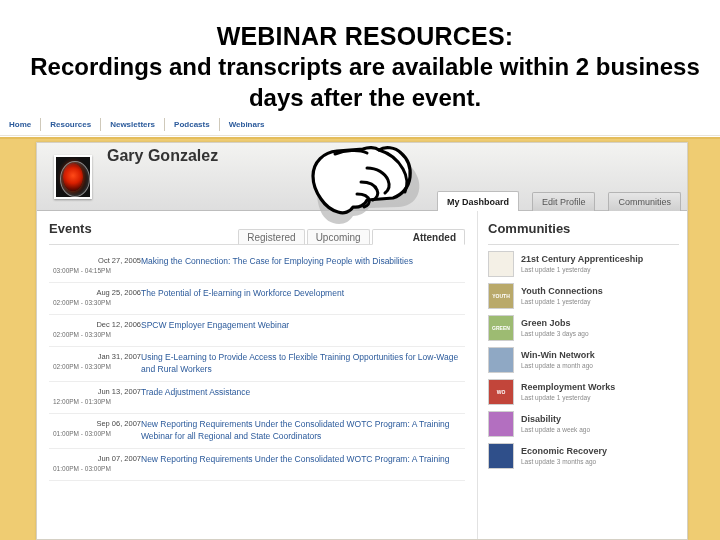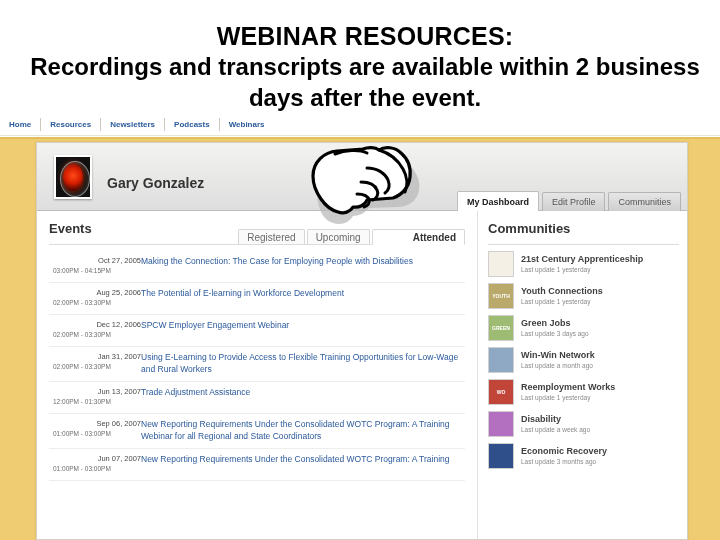--- a/index.html
+++ b/index.html
@@ -78,26 +78,26 @@
     width: 20px; height: 28px; border-radius: 50% / 50%;
     background: radial-gradient(circle at 50% 45%, #ff4a18 0%, #d81f00 42%, #6e0c00 72%, #200000 100%);
     box-shadow: 0 0 5px 1px rgba(255,60,0,.55);
   }
   .avatar .ring {
     position: absolute; left: 4px; top: 4px; width: 30px; height: 36px;
     border: 1px solid #8a8a8a; border-radius: 50%;
     box-shadow: inset 0 0 4px rgba(255,255,255,.25);
   }
   .username {
-    position: absolute; left: 70px; top: 32px;
-    font-size: 14px; font-weight: bold; color: #333;
-  }
-
-  
-  .ptabs { position: absolute; right: 8px; bottom: -1px; display: flex; align-items: flex-end; }
+    position: absolute; left: 70px; top: 4px;
+    font-size: 16px; font-weight: bold; color: #333;
+  }
+
+  
+  .ptabs { position: absolute; right: 8px; bottom: -1px; display: flex; align-items: flex-end; gap: 10px; }
   .ptab {
     height: 19px; padding: 0 9px; margin-left: 3px;
     font-size: 9px; color: #555; line-height: 19px;
     background: linear-gradient(#e6e6e6, #cfcfcf);
     border: 1px solid #b4b4b4; border-bottom: none;
     border-radius: 2px 2px 0 0; white-space: nowrap;
   }
   .ptab.active {
     background: #ffffff; color: #1a1a1a; font-weight: bold;
     border-color: #bdbdbd; height: 20px; line-height: 20px;

